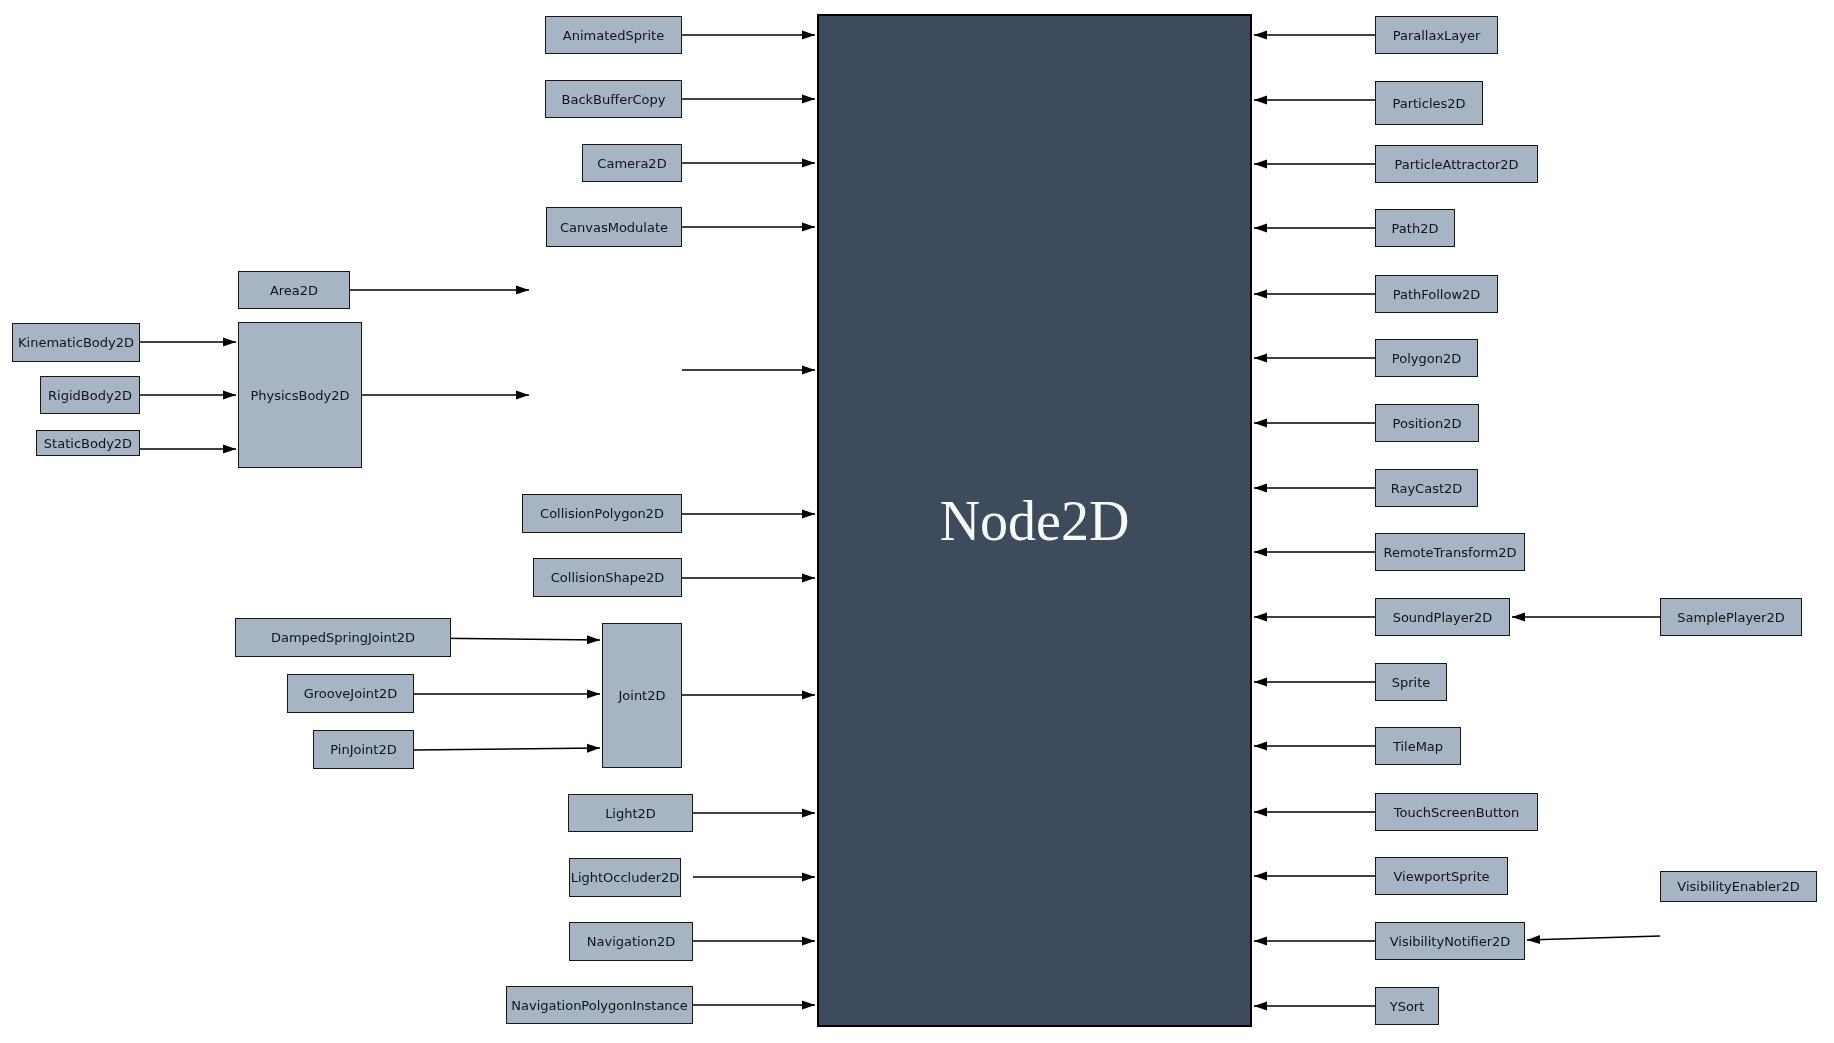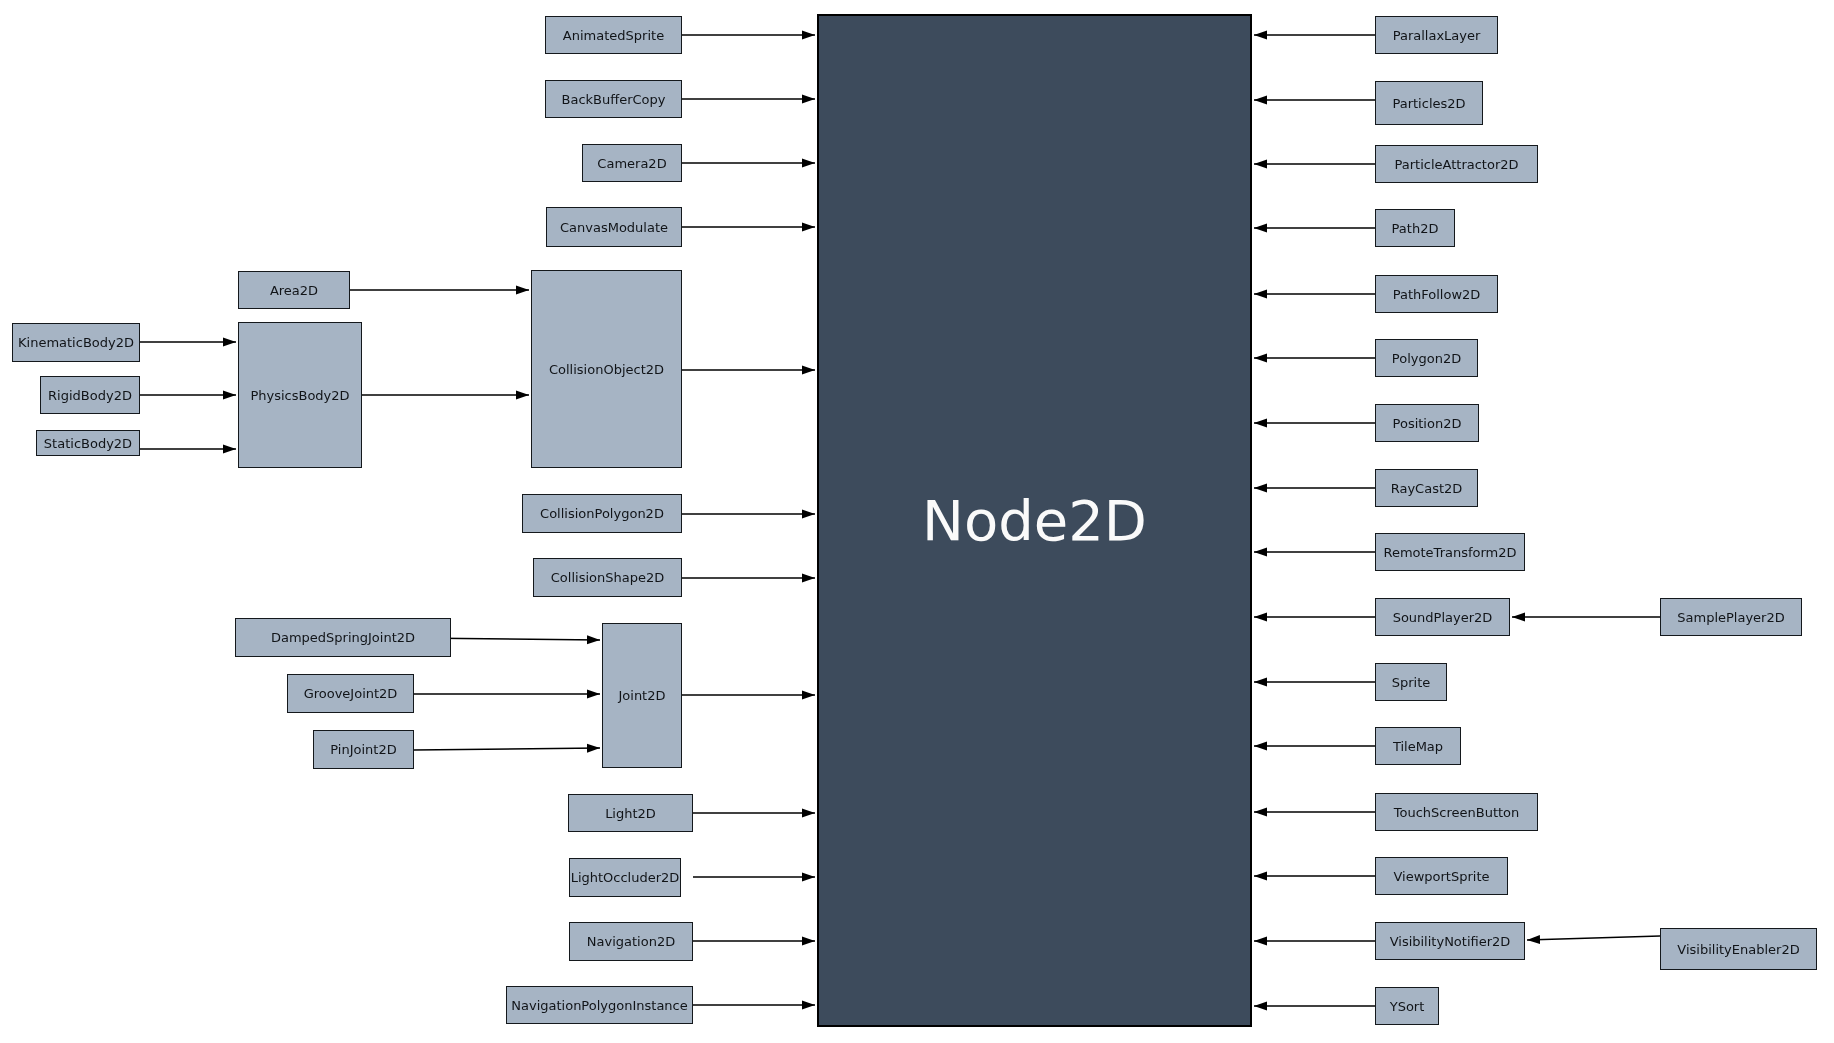--- a/index.html
+++ b/index.html
@@ -44,20 +44,21 @@
     width: 435px;
     height: 1013px;
     background: #3d4b5c;
     border: 2px solid #000000;
     color: #fafafa;
     font-size: 56px;
     display: flex;
     align-items: center;
     justify-content: center;
     z-index: 2;
+    font-family: Liberation Serif, serif;
   }
   svg line {
     stroke: #000000;
     stroke-width: 1.4;
   }
 </style>
 </head>
 <body>
 
 <div id="canvas">
@@ -116,21 +117,20 @@
 
   <div class="node" style="left:545px;top:16px;width:137px;height:38px">AnimatedSprite</div>
   <div class="node" style="left:545px;top:80px;width:137px;height:38px">BackBufferCopy</div>
   <div class="node" style="left:582px;top:144px;width:100px;height:38px">Camera2D</div>
   <div class="node" style="left:546px;top:207px;width:136px;height:40px">CanvasModulate</div>
   <div class="node" style="left:238px;top:271px;width:112px;height:38px">Area2D</div>
   <div class="node" style="left:12px;top:323px;width:128px;height:39px">KinematicBody2D</div>
   <div class="node" style="left:40px;top:376px;width:100px;height:38px">RigidBody2D</div>
   <div class="node" style="left:36px;top:430px;width:104px;height:26px">StaticBody2D</div>
   <div class="node" style="left:238px;top:322px;width:124px;height:146px">PhysicsBody2D</div>
-  <div class="node" style="left:531px;top:270px;width:151px;height:198px">CollisionObject2D</div>
   <div class="node" style="left:522px;top:494px;width:160px;height:39px">CollisionPolygon2D</div>
   <div class="node" style="left:533px;top:558px;width:149px;height:39px">CollisionShape2D</div>
   <div class="node" style="left:235px;top:618px;width:216px;height:39px">DampedSpringJoint2D</div>
   <div class="node" style="left:287px;top:674px;width:127px;height:39px">GrooveJoint2D</div>
   <div class="node" style="left:313px;top:730px;width:101px;height:39px">PinJoint2D</div>
   <div class="node" style="left:602px;top:623px;width:80px;height:145px">Joint2D</div>
   <div class="node" style="left:568px;top:794px;width:125px;height:38px">Light2D</div>
   <div class="node" style="left:569px;top:858px;width:112px;height:39px">LightOccluder2D</div>
   <div class="node" style="left:569px;top:922px;width:124px;height:39px">Navigation2D</div>
   <div class="node" style="left:506px;top:986px;width:187px;height:38px">NavigationPolygonInstance</div>
@@ -145,15 +145,15 @@
   <div class="node" style="left:1375px;top:469px;width:103px;height:38px">RayCast2D</div>
   <div class="node" style="left:1375px;top:533px;width:150px;height:38px">RemoteTransform2D</div>
   <div class="node" style="left:1375px;top:598px;width:135px;height:38px">SoundPlayer2D</div>
   <div class="node" style="left:1375px;top:663px;width:72px;height:38px">Sprite</div>
   <div class="node" style="left:1375px;top:727px;width:86px;height:38px">TileMap</div>
   <div class="node" style="left:1375px;top:793px;width:163px;height:38px">TouchScreenButton</div>
   <div class="node" style="left:1375px;top:857px;width:133px;height:38px">ViewportSprite</div>
   <div class="node" style="left:1375px;top:922px;width:150px;height:38px">VisibilityNotifier2D</div>
   <div class="node" style="left:1375px;top:987px;width:64px;height:38px">YSort</div>
   <div class="node" style="left:1660px;top:598px;width:142px;height:38px">SamplePlayer2D</div>
-  <div class="node" style="left:1660px;top:928px;width:157px;height:42px">VisibilityEnabler2D</div>
+  <div class="node" style="left:1660px;top:871px;width:157px;height:31px">VisibilityEnabler2D</div>
 
 </div>
 
 </body></html>

